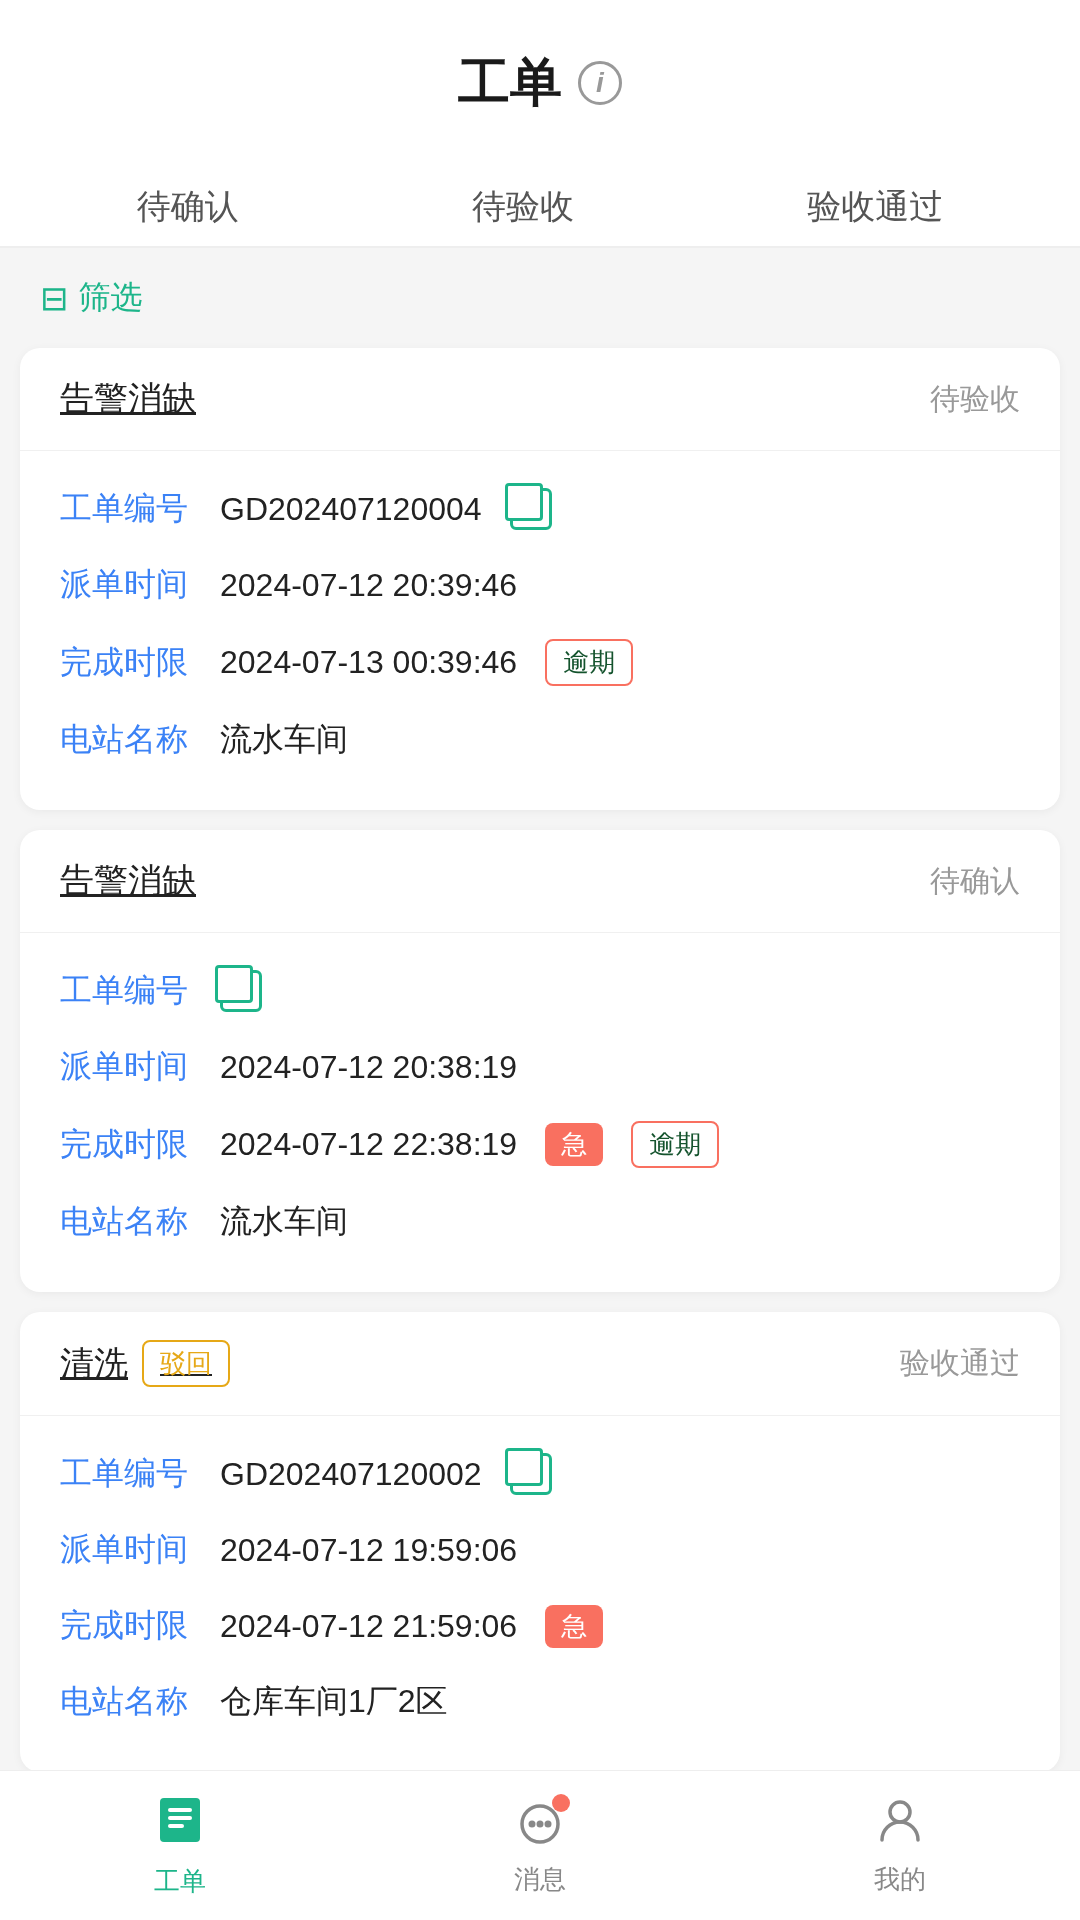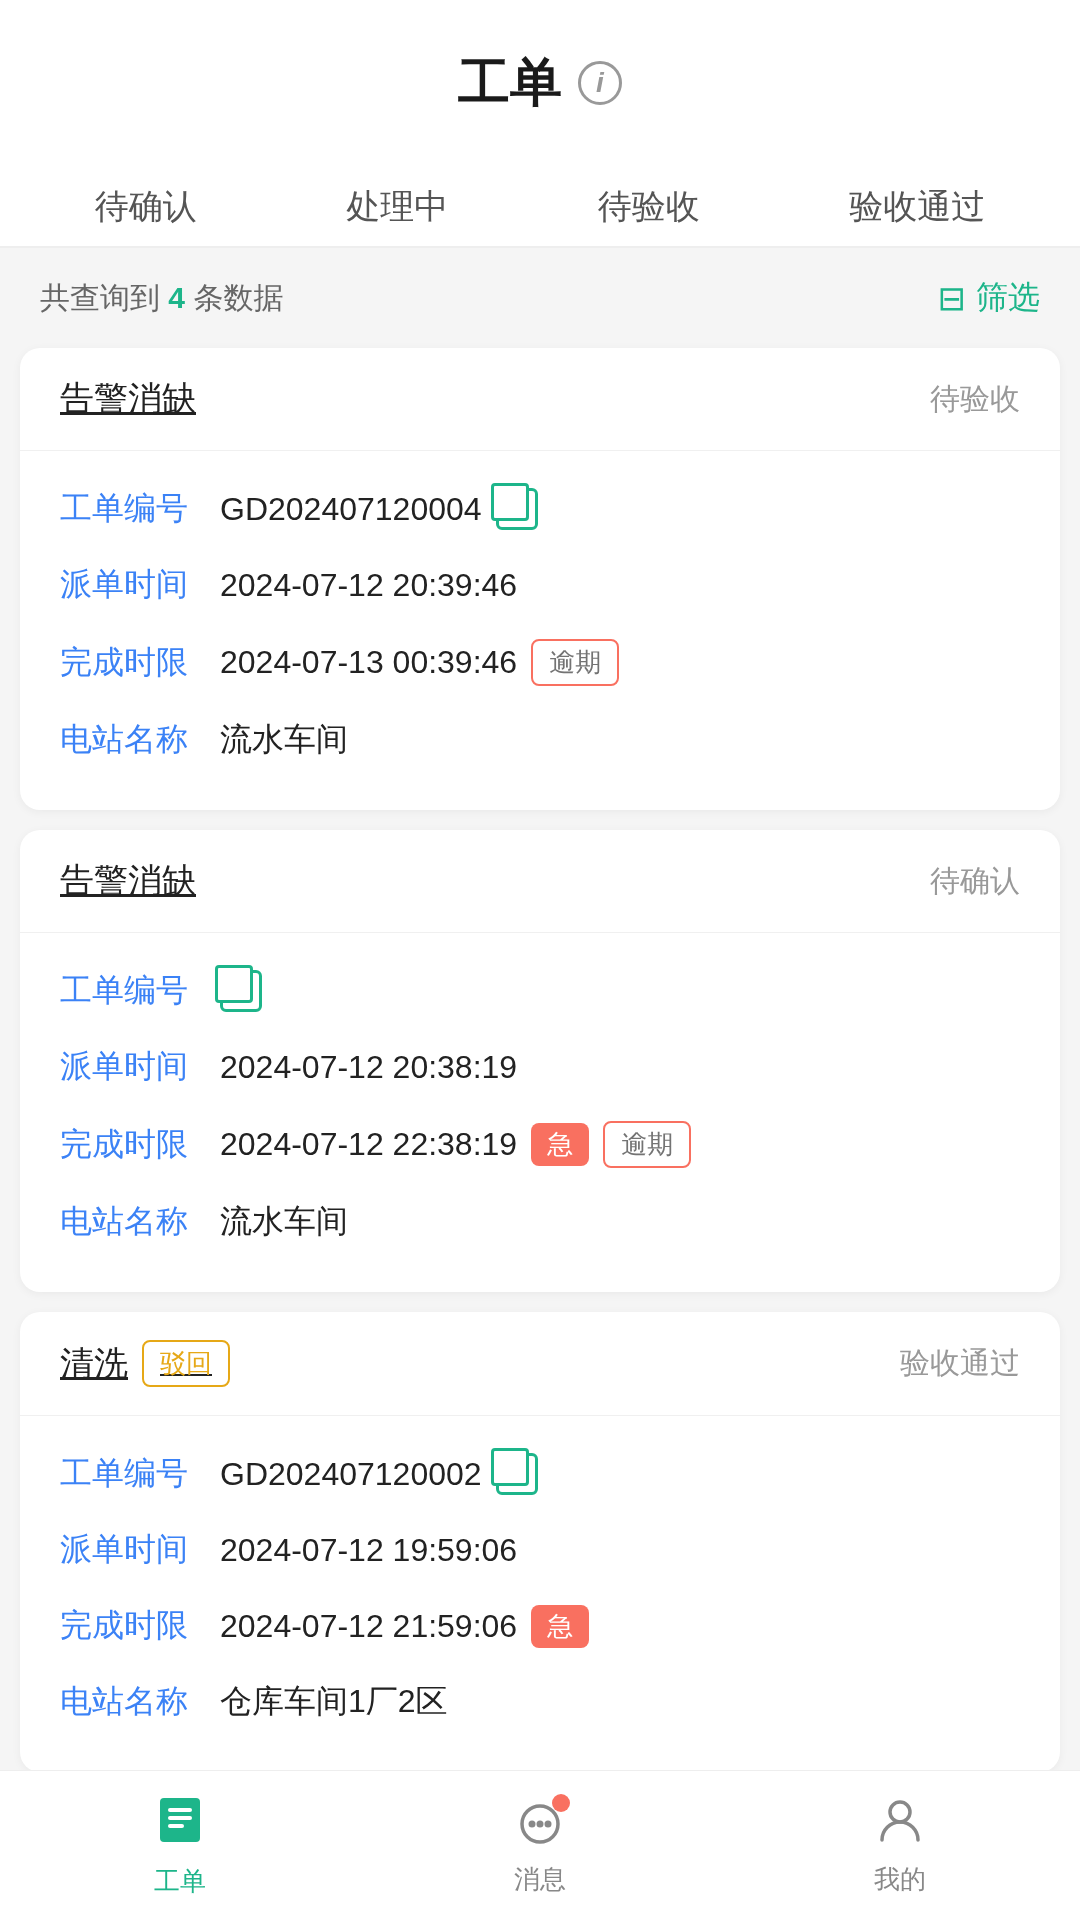--- a/index.html
+++ b/index.html
@@ -147,21 +147,21 @@
     }
     .row-label {
       color: #3b82f6;
       width: 160px;
       flex-shrink: 0;
     }
     .row-value {
       color: #222;
       display: flex;
       align-items: center;
-      gap: 14px;
+      gap: 28px;
     }
     .copy-icon {
       display: inline-flex;
       width: 42px;
       height: 42px;
       border: 3px solid #1db58a;
       border-radius: 6px;
       position: relative;
       cursor: pointer;
     }
@@ -182,21 +182,21 @@
       display: inline-flex;
       align-items: center;
       justify-content: center;
       padding: 4px 16px;
       border-radius: 8px;
       font-size: 26px;
       font-weight: 500;
     }
     .badge-overdue {
       border: 2px solid #f97060;
-      color: #737373;
+      color: #14532d;
       background: #fff;
     }
     .badge-urgent {
       background: #f97060;
       color: #fff;
     }
     .badge-rejected {
       border: 2px solid #e6a817;
       color: #e6a817;
       background: #fff;
@@ -262,31 +262,25 @@
 
 <div class="header">
   <div class="header-title">
     <span>工单</span>
     <span class="info-icon">i</span>
   </div>
 </div>
 
 <div class="tabs">
   <div class="tab-item">待确认</div>
-  <div class="tab-item">处理中</div>
   <div class="tab-item">待验收</div>
   <div class="tab-item">验收通过</div>
 </div>
 
 <div class="summary-bar">
-  <div class="summary-text">
-    <span>共查询到</span>
-    <span class="summary-count">4</span>
-    <span>条数据</span>
-  </div>
   <div class="filter-btn">
     <span class="filter-icon">⊟</span>
     <span>筛选</span>
   </div>
 </div>
 
 <div class="card-list">
 
   <div class="card">
     <div class="card-header">

